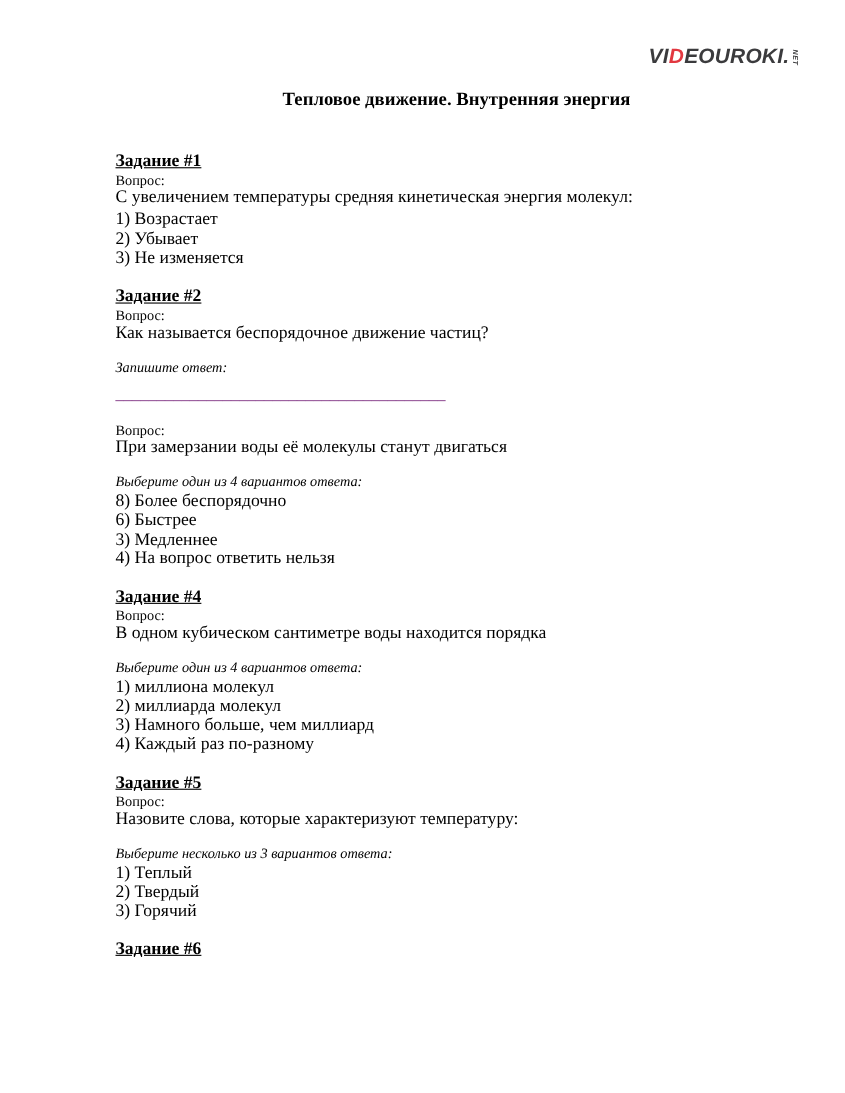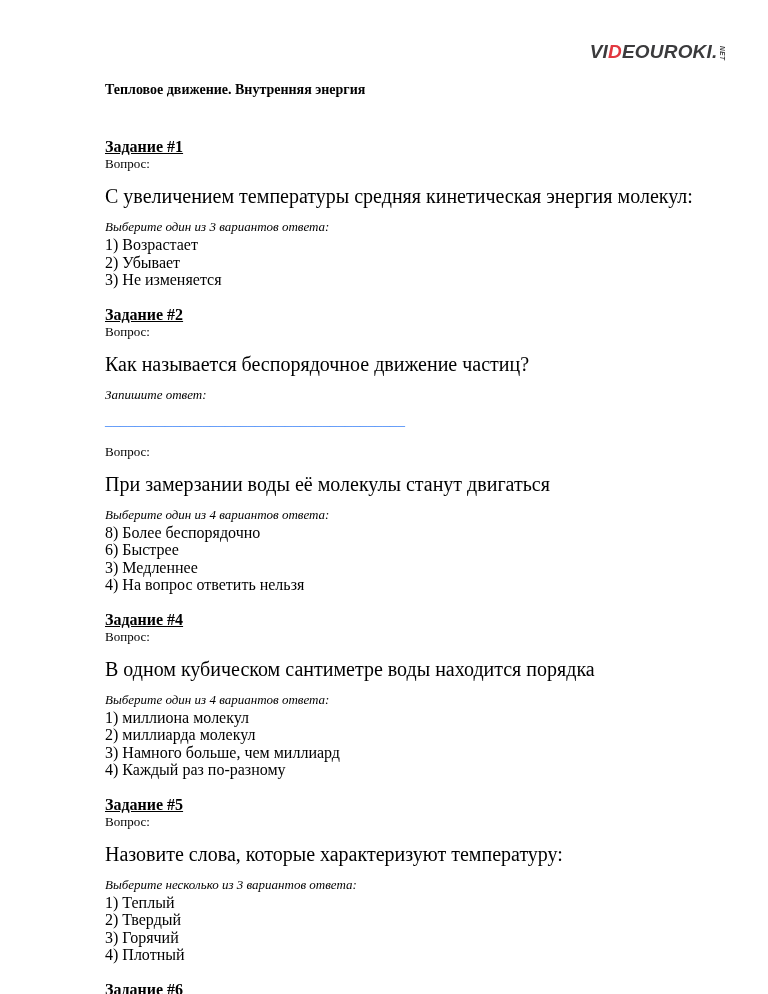--- a/index.html
+++ b/index.html
@@ -34,60 +34,59 @@
     font-size: 6.5px;
     font-weight: 700;
     letter-spacing: 0.5px;
     line-height: 1;
     margin-left: 1px;
     transform: translateY(2px);
   }
   
   .doc-title {
     margin-top: 18px;
-    text-align: left;
+    text-align: center;
     font-weight: 700;
-    font-size: 14px;
+    font-size: 17px;
     line-height: 20px;
   }
   
   .tasks { margin-top: 38px; }
   .task { margin-bottom: 17px; }
   .task-heading {
     font-size: 16px;
     font-weight: 700;
     text-decoration: underline;
     line-height: 18px;
   }
   .q-label {
     font-size: 13px;
     line-height: 14px;
     margin-top: 1px;
   }
   .q-text {
-    font-size: 20px;
+    font-size: 16px;
     line-height: 18px;
-    margin-top: 16px;
   }
   .instruction {
     font-style: italic;
     font-size: 13px;
     line-height: 14px;
     margin-top: 15px;
   }
   .options { margin-top: 2px; }
   .option {
     font-size: 16px;
     line-height: 17.5px;
   }
   .answer-line {
     margin-top: 10px;
     font-size: 15px;
     line-height: 16px;
-    color: #3b82f6;
+    color: #701a75;
     letter-spacing: 0px;
     white-space: nowrap;
   }
 </style>
 </head>
 <body>
 
 <div class="page">
 
   <div class="logo-row">
@@ -95,21 +94,20 @@
   </div>
 
   <div class="doc-title">Тепловое движение. Внутренняя энергия</div>
 
   <div class="tasks">
 
     <div class="task">
       <div class="task-heading">Задание #1</div>
       <div class="q-label">Вопрос:</div>
       <div class="q-text">С увеличением температуры средняя кинетическая энергия молекул:</div>
-      <div class="instruction">Выберите один из 3 вариантов ответа:</div>
       <div class="options">
         <div class="option">1) Возрастает</div>
         <div class="option">2) Убывает</div>
         <div class="option">3) Не изменяется</div>
       </div>
     </div>
 
     <div class="task">
       <div class="task-heading">Задание #2</div>
       <div class="q-label">Вопрос:</div>
@@ -145,21 +143,20 @@
 
     <div class="task">
       <div class="task-heading">Задание #5</div>
       <div class="q-label">Вопрос:</div>
       <div class="q-text">Назовите слова, которые характеризуют температуру:</div>
       <div class="instruction">Выберите несколько из 3 вариантов ответа:</div>
       <div class="options">
         <div class="option">1) Теплый</div>
         <div class="option">2) Твердый</div>
         <div class="option">3) Горячий</div>
-        <div class="option">4) Плотный</div>
       </div>
     </div>
 
     <div class="task">
       <div class="task-heading">Задание #6</div>
     </div>
 
   </div>
 </div>
 

